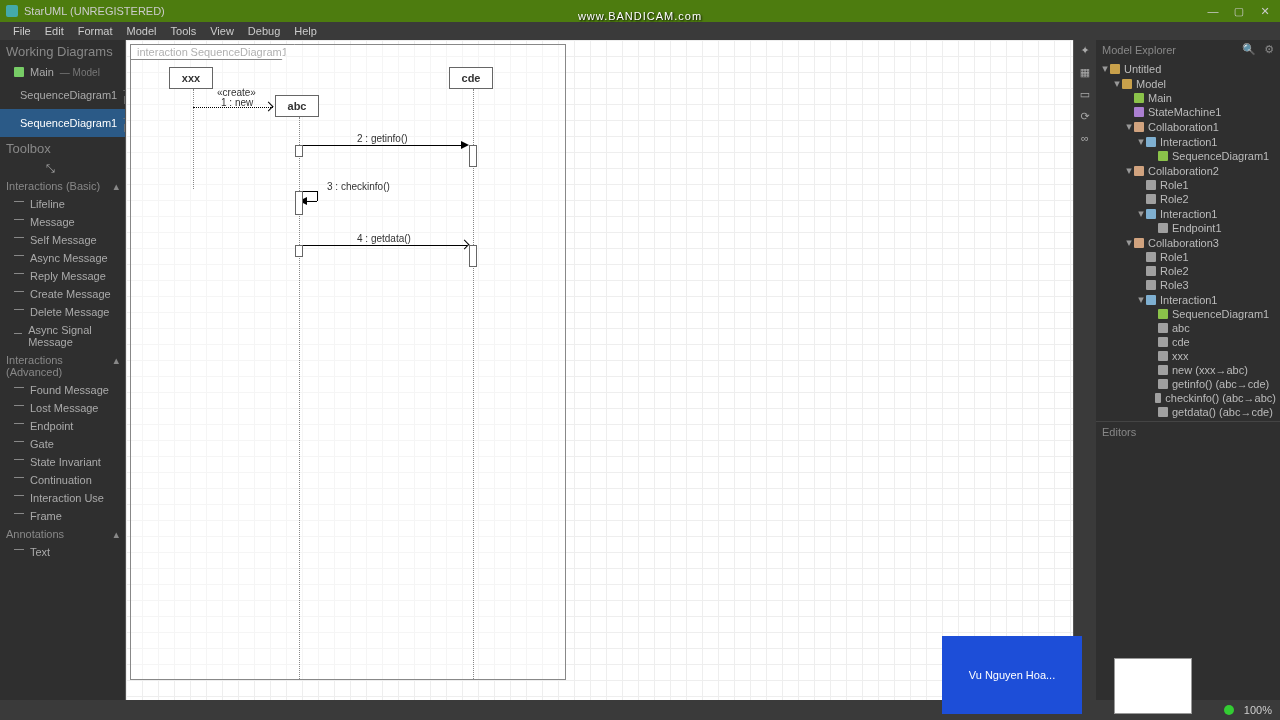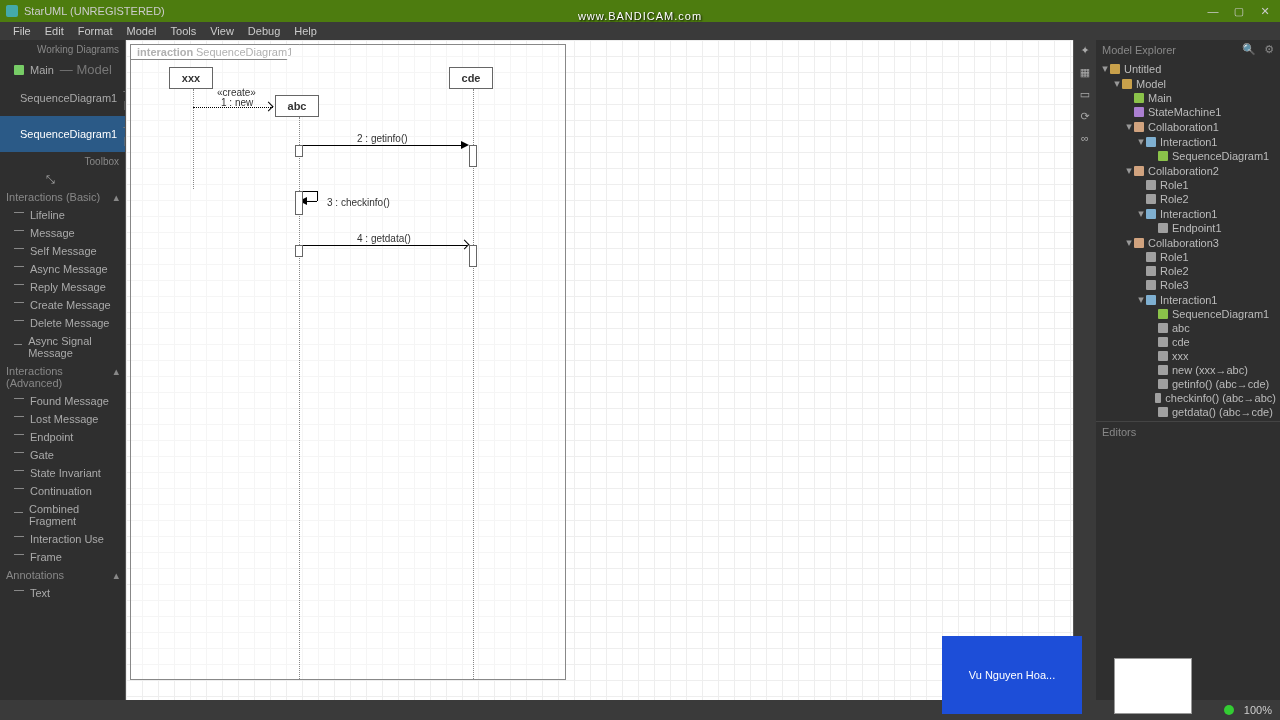--- a/index.html
+++ b/index.html
@@ -7,37 +7,37 @@
 .titlebar { height: 22px; background: #4d7c0f; display: flex; align-items: center; padding: 0 6px; color: #ccc; position: relative; }
 .titlebar .logo { width: 12px; height: 12px; background: #4aa; margin-right: 6px; border-radius: 2px; }
 .titlebar .controls { position: absolute; right: 2px; top: 0; display: flex; }
 .titlebar .controls span { width: 26px; text-align: center; line-height: 22px; color: #ccc; }
 .menubar { height: 18px; background: #3a3a3a; display: flex; padding-left: 6px; }
 .menubar span { padding: 0 7px; color: #ccc; line-height: 18px; }
 .watermark { position: absolute; left: 50%; top: 6px; transform: translateX(-50%); font-weight: normal; font-size: 16px; letter-spacing: 1px; color: #fff; text-shadow: 1px 1px 2px #000; pointer-events: none; }
 
 .main { display: flex; height: 660px; }
 .left { width: 125px; background: #2f2f2f; display: flex; flex-direction: column; }
-.panel-hdr { padding: 4px 6px; color: #888; font-size: 10px; text-align: right; }
+.panel-hdr { padding: 4px 6px; color: #888; font-size: 13px; }
 .wd-item { display: flex; align-items: center; padding: 3px 6px 3px 14px; color: #aaa; }
 .wd-item.sel { background: #2b5a87; color: #fff; }
 .wd-ico { width: 10px; height: 10px; background: #7c6; margin-right: 6px; border-radius: 1px; }
-.wd-sub { color: #777; margin-left: 6px; font-size: 13px; }
+.wd-sub { color: #777; margin-left: 6px; font-size: 10px; }
 
 .toolbox { flex: 1; background: #2f2f2f; }
 .tb-cat { padding: 3px 6px; color: #888; position: relative; }
 .tb-cat .caret { position: absolute; right: 6px; top: 3px; }
 .tb-item { padding: 3px 6px 3px 14px; color: #aaa; display: flex; align-items: center; }
 .tb-ico { width: 10px; height: 6px; border-top: 1px solid #888; margin-right: 6px; }
 
 .canvas-wrap { flex: 1; background: #fff; position: relative; border-left: 1px solid #555; border-right: 1px solid #555; }
 .grid { position: absolute; inset: 0; background-image: linear-gradient(#eee 1px, transparent 1px), linear-gradient(90deg, #eee 1px, transparent 1px); background-size: 16px 16px; }
 .frame { position: absolute; left: 4px; top: 4px; width: 436px; height: 636px; border: 1px solid #888; background: rgba(255,255,255,0.4); }
 .frame-lbl { position: absolute; left: -1px; top: -1px; border: 1px solid #888; background: #fff; padding: 1px 6px; font-size: 10px; clip-path: polygon(0 0, 100% 0, 92% 100%, 0 100%); }
-.frame-lbl b { font-weight: bold; }
+.frame-lbl b { font-weight: normal; }
 .lifeline-head { position: absolute; border: 1px solid #666; background: #fff; text-align: center; padding: 4px 10px; min-width: 44px; font-size: 10px; color: #333; }
 .lifeline-dash { position: absolute; border-left: 1px dotted #888; }
 .activation { position: absolute; width: 8px; background: #fff; border: 1px solid #666; }
 .msg { position: absolute; font-size: 10px; color: #333; }
 .msg-line { position: absolute; border-top: 1px solid #000; }
 .msg-line.dotted { border-top-style: dotted; }
 .arrow-r { position: absolute; width: 0; height: 0; border-top: 4px solid transparent; border-bottom: 4px solid transparent; border-left: 8px solid #000; }
 .arrow-l { position: absolute; width: 0; height: 0; border-top: 4px solid transparent; border-bottom: 4px solid transparent; border-right: 8px solid #000; }
 .arrow-open-r { position: absolute; width: 7px; height: 7px; border-top: 1px solid #000; border-right: 1px solid #000; transform: rotate(45deg); }
 
@@ -126,21 +126,20 @@
         <div class="tb-item"><span class="tb-ico"></span>Create Message</div>
         <div class="tb-item"><span class="tb-ico"></span>Delete Message</div>
         <div class="tb-item"><span class="tb-ico"></span>Async Signal Message</div>
         <div class="tb-cat">Interactions (Advanced)<span class="caret">▴</span></div>
         <div class="tb-item"><span class="tb-ico"></span>Found Message</div>
         <div class="tb-item"><span class="tb-ico"></span>Lost Message</div>
         <div class="tb-item"><span class="tb-ico"></span>Endpoint</div>
         <div class="tb-item"><span class="tb-ico"></span>Gate</div>
         <div class="tb-item"><span class="tb-ico"></span>State Invariant</div>
         <div class="tb-item"><span class="tb-ico"></span>Continuation</div>
-        <div class="tb-item"><span class="tb-ico"></span>Combined Fragment</div>
         <div class="tb-item"><span class="tb-ico"></span>Interaction Use</div>
         <div class="tb-item"><span class="tb-ico"></span>Frame</div>
         <div class="tb-cat">Annotations<span class="caret">▴</span></div>
         <div class="tb-item"><span class="tb-ico"></span>Text</div>
       </div>
   </div>
 
   <div class="canvas-wrap">
     <div class="grid"></div>
     <div class="frame">
@@ -160,21 +159,21 @@
       <div class="arrow-open-r" style="left:134px;top:58px"></div>
       <div class="lifeline-head" style="left:144px;top:50px"><b>abc</b></div>
       <div class="lifeline-dash" style="left:168px;top:72px;height:562px"></div>
 
       <div class="msg" style="left:226px;top:88px">2 : getinfo()</div>
       <div class="msg-line" style="left:168px;top:100px;width:168px"></div>
       <div class="arrow-r" style="left:330px;top:96px"></div>
       <div class="activation" style="left:338px;top:100px;height:22px"></div>
       <div class="activation" style="left:164px;top:100px;height:12px"></div>
 
-      <div class="msg" style="left:196px;top:152px">3 : checkinfo()</div>
+      <div class="msg" style="left:196px;top:136px">3 : checkinfo()</div>
       <div class="msg-line" style="left:168px;top:146px;width:18px"></div>
       <div style="position:absolute;left:186px;top:146px;height:10px;border-right:1px solid #000"></div>
       <div class="msg-line" style="left:172px;top:156px;width:14px"></div>
       <div class="arrow-l" style="left:168px;top:152px"></div>
       <div class="activation" style="left:164px;top:146px;height:24px"></div>
 
       <div class="msg" style="left:226px;top:188px">4 : getdata()</div>
       <div class="msg-line" style="left:168px;top:200px;width:168px"></div>
       <div class="arrow-open-r" style="left:330px;top:196px"></div>
       <div class="activation" style="left:338px;top:200px;height:22px"></div>

